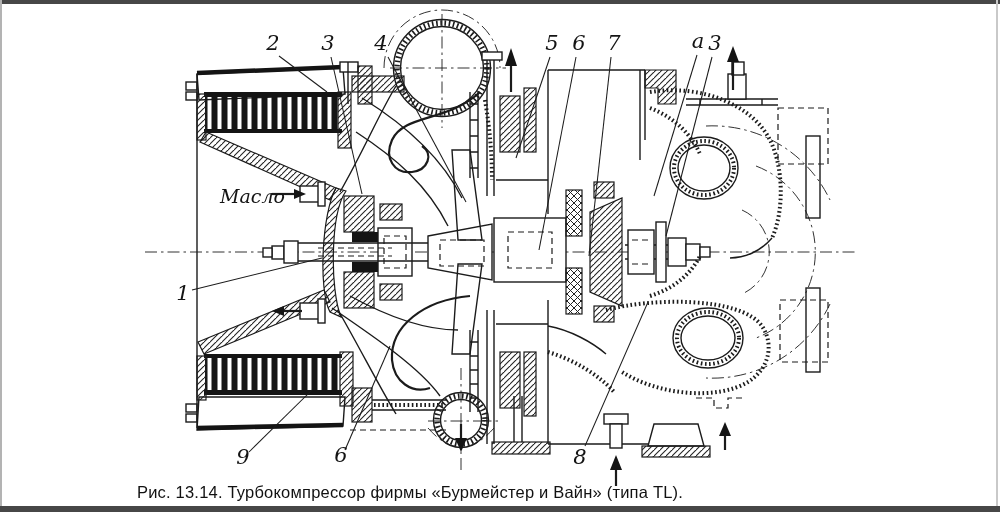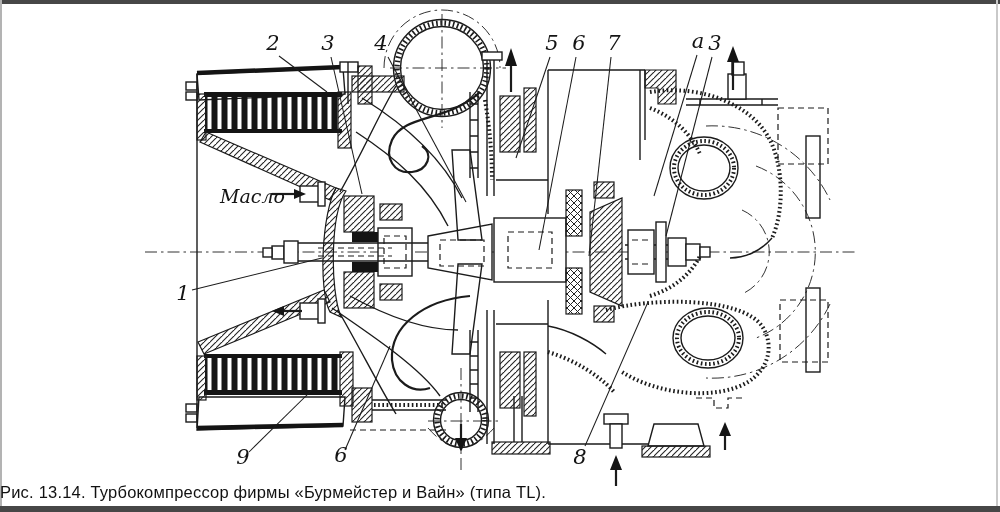--- a/index.html
+++ b/index.html
@@ -20,21 +20,21 @@
   .cl   { fill:none; stroke:#1b1b1b; stroke-width:0.9; stroke-dasharray:12 4 2.5 4; }
   .dash { fill:none; stroke:#1b1b1b; stroke-width:1.2; stroke-dasharray:6 4; }
   .ld   { fill:none; stroke:#1b1b1b; stroke-width:1.05; }
   .hatch  { fill:url(#h1); stroke:#1b1b1b; stroke-width:1.2; }
   .xhatch { fill:url(#h2); stroke:#1b1b1b; stroke-width:1.2; }
   .blk  { fill:#141414; stroke:none; }
   .wht  { fill:#ffffff; stroke:#1b1b1b; stroke-width:1.4; }
   .lbl  { font:italic 21px "DejaVu Serif", serif; fill:#141414; }
   .lbl-oil { font:italic 19px "DejaVu Serif", serif; fill:#141414; }
   #caption {
-    position:absolute; left:0; top:483px; width:820px; 
+    position:absolute; left:0; top:483px; width:820px; text-align:center;
     font:16.5px "Liberation Sans", sans-serif; color:#111111; letter-spacing:0.2px;
   }
 </style>
 </head>
 <body>
 
 <div id="fig">
   <div class="edge-top"></div>
   <div class="edge-left"></div>
   <div class="edge-right"></div>

